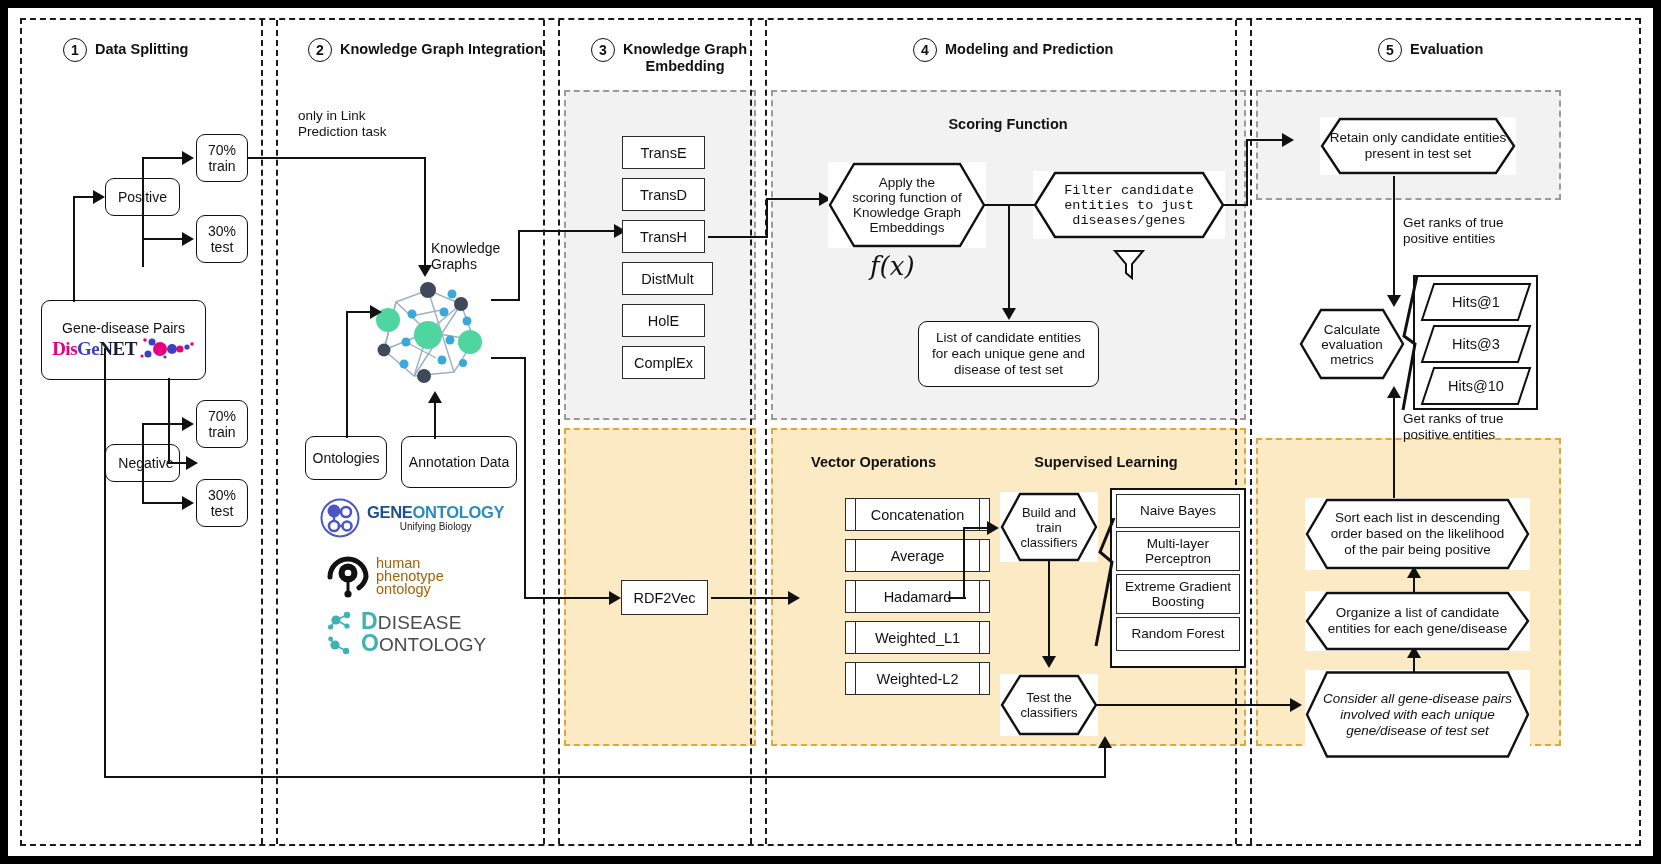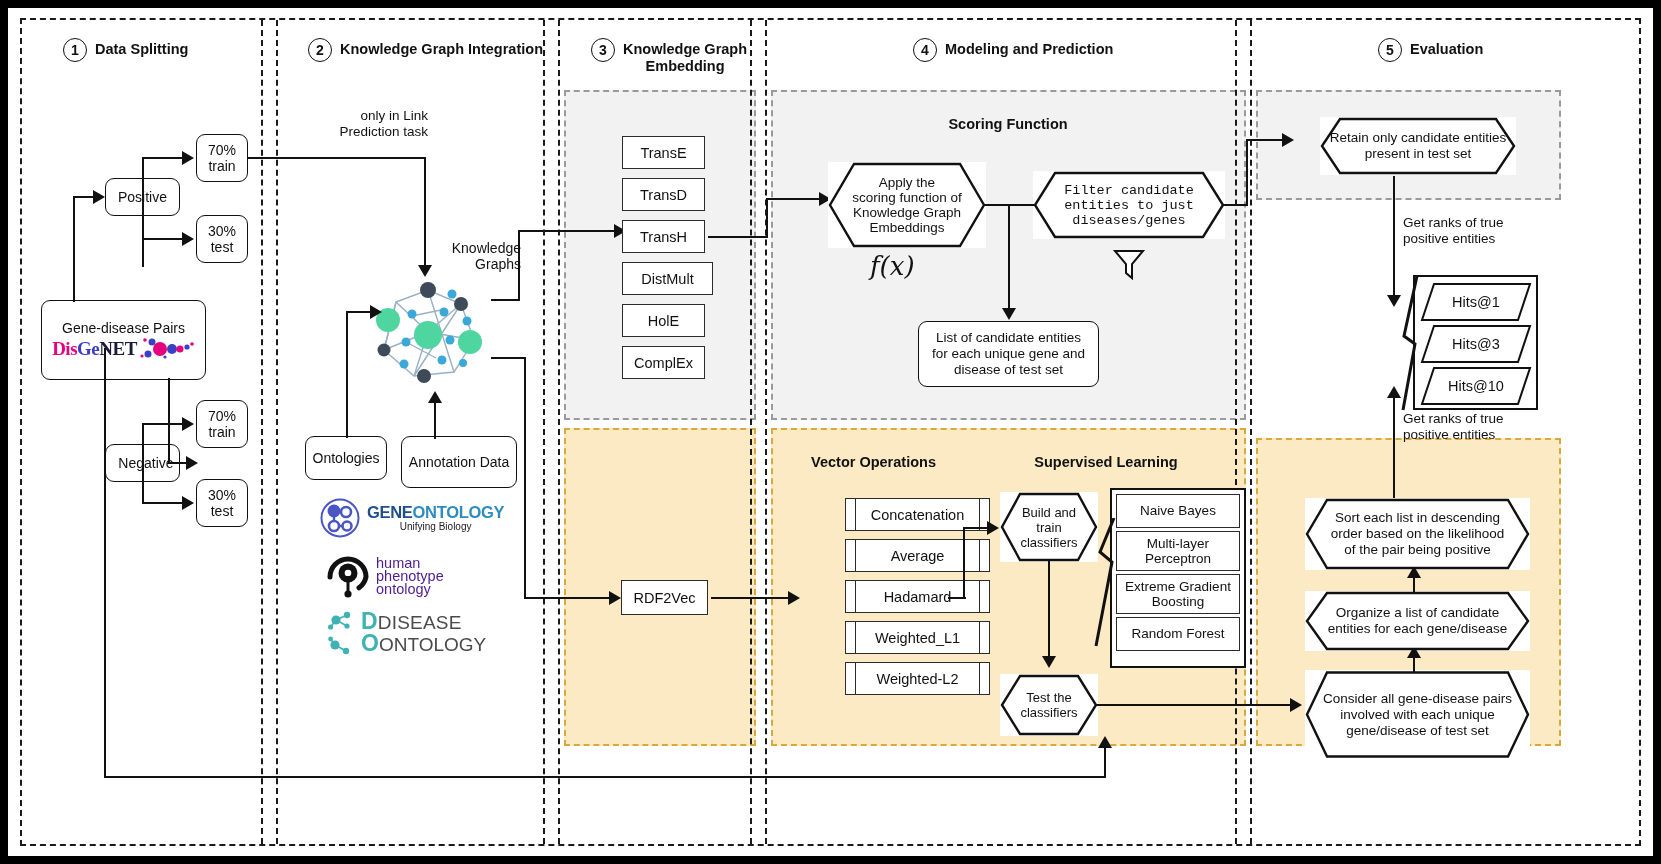--- a/index.html
+++ b/index.html
@@ -99,21 +99,21 @@
   .lnh-thin { height:2px; }
   .lnv-thin { width:2px; }
 
   .arrowR, .arrowL, .arrowU, .arrowD { position:absolute; width:0; height:0; }
   .arrowR { border-top:7px solid transparent; border-bottom:7px solid transparent; border-left:12px solid #111; }
   .arrowD { border-left:7px solid transparent; border-right:7px solid transparent; border-top:12px solid #111; }
   .arrowU { border-left:7px solid transparent; border-right:7px solid transparent; border-bottom:12px solid #111; }
 
   .lbl {
     position:absolute; font-size:13.5px; color:#111; line-height:16px;
-    text-align:right; background:transparent;
+    text-align:left; background:transparent;
   }
   .grouptitle { position:absolute; font-size:14.5px; font-weight:bold; color:#111; text-align:center; }
 
   .fx { position:absolute; font-family:"DejaVu Serif", serif; font-style:italic; font-size:26px; color:#111; }
 
   
   .clfwrap {
     position:absolute; background:#fff; border:2.6px solid #111;
     padding:4px;
   }
@@ -310,21 +310,21 @@
   </div>
 
   <div class="logobox" style="left:318px; top:545px; display:flex; align-items:center; gap:6px;">
     <svg width="44" height="46" viewBox="0 0 44 46">
       <path d="M4 24 a18 18 0 1 1 36 0 a18 18 0 0 1 -7 10.8" fill="none" stroke="#111" stroke-width="5" stroke-linecap="round"></path>
       <circle cx="22" cy="20" r="9.5" fill="#111"></circle>
       <circle cx="22" cy="20" r="3.3" fill="#fff"></circle>
       <path d="M22 23 L22 38" stroke="#111" stroke-width="3"></path>
       <circle cx="22" cy="41" r="3.6" fill="#111"></circle>
     </svg>
-    <div style="display:flex; flex-direction:column; line-height:13px; font-size:14.5px; color:#4c1d95;">
+    <div style="display:flex; flex-direction:column; line-height:13px; font-size:14.5px; color:#a16207;">
       <span>human</span>
       <span>phenotype</span>
       <span>ontology</span>
     </div>
   </div>
 
   <div class="logobox" style="left:320px; top:603px; display:flex; align-items:flex-start; gap:3px;">
     <svg width="30" height="46" viewBox="0 0 30 46">
       <g fill="#3fb2b2">
         <circle cx="8" cy="9" r="4.6"></circle>
@@ -507,20 +507,28 @@
     </svg>
     <div class="hexinner" style="white-space:pre-line; font-size:13.5px; line-height:16px;">Retain only candidate entities
 present in test set</div>
   </div>
 
   <div class="ln lnv" style="left:1385px; top:168px; height:125px;"></div>
   <div class="arrowD" style="left:1379px; top:287px;"></div>
   <div class="lbl" style="left:1395px; top:207px; width:140px; white-space:pre-line; text-align:left;">Get ranks of true
 positive entities</div>
 
+  <div class="hexbox" style="left:1291px; top:300px; width:106px; height:72px;">
+    <svg class="hexsvg" viewBox="0 0 106 72" preserveAspectRatio="none">
+      <polygon points="22,2 84,2 104,36 84,70 22,70 2,36" fill="#fff" stroke="#111" stroke-width="2.4" vector-effect="non-scaling-stroke"></polygon>
+    </svg>
+    <div class="hexinner" style="white-space:pre-line; font-size:13.5px; line-height:15px;">Calculate
+evaluation
+metrics</div>
+  </div>
 
   <div class="metricwrap" style="left:1405px; top:267px; width:125px; height:135px;"></div>
   <svg class="abs" style="left:1385px; top:268px;" width="26" height="135" viewBox="0 0 26 135">
     <path d="M24 0 L11 60 L22 68 L10 134" fill="none" stroke="#111" stroke-width="3"></path>
   </svg>
 
   <svg class="abs" style="left:1412px; top:274px;" width="112" height="40" viewBox="0 0 112 40">
     <polygon points="14,2 110,2 98,38 2,38" fill="#fff" stroke="#111" stroke-width="2"></polygon>
   </svg>
   <div class="paraL" style="left:1412px; top:274px; width:112px; height:40px;">
@@ -556,21 +564,21 @@
 
   <div class="hexbox" style="left:1297px; top:490px; width:225px; height:72px;">
     <svg class="hexsvg" viewBox="0 0 225 72" preserveAspectRatio="none">
       <polygon points="22,2 203,2 223,36 203,70 22,70 2,36" fill="#fff" stroke="#111" stroke-width="2.4" vector-effect="non-scaling-stroke"></polygon>
     </svg>
     <div class="hexinner" style="white-space:pre-line; font-size:13.5px; line-height:16px;">Sort each list in descending
 order based on the likelihood
 of the pair being positive</div>
   </div>
 
-  <div class="hexbox" style="left:1297px; top:662px; width:225px; height:89px;">
+  <div class="hexbox" style="left:1297px; top:662px; width:225px; height:89px;font-style:italic;">
     <svg class="hexsvg" viewBox="0 0 225 72" preserveAspectRatio="none">
       <polygon points="22,2 203,2 223,36 203,70 22,70 2,36" fill="#fff" stroke="#111" stroke-width="2.4" vector-effect="non-scaling-stroke"></polygon>
     </svg>
     <div class="hexinner" style="white-space:pre-line; font-size:13.5px; line-height:16px;">Consider all gene-disease pairs
 involved with each unique
 gene/disease of test set</div>
   </div>
 
   <div class="ln lnv lnv-thin" style="left:1405px; top:568px; height:16px;"></div>
   <div class="arrowU" style="left:1399px; top:558px;"></div>

